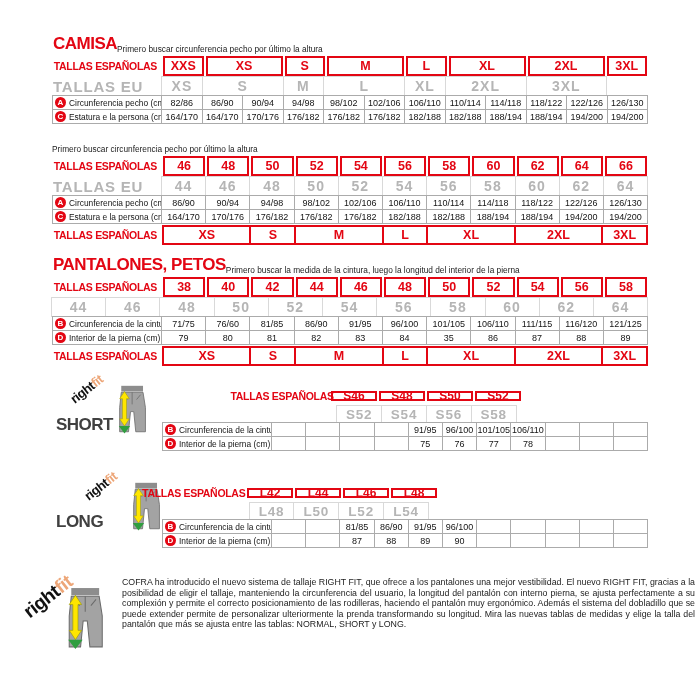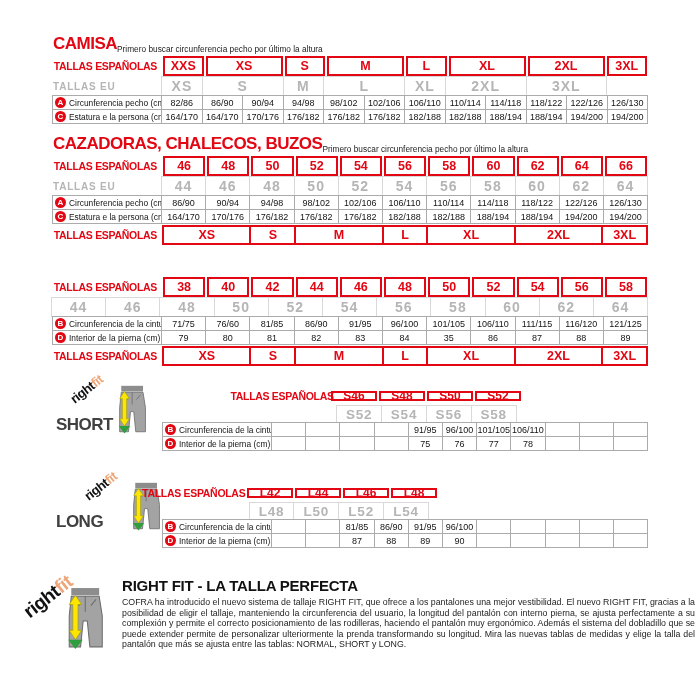--- a/index.html
+++ b/index.html
@@ -9,21 +9,21 @@
   .page{position:absolute;inset:0;padding-top:37px}
 
   
   .size-table{margin:0 0 13px 52px;width:596px}
   .t-header{display:flex;align-items:flex-end;justify-content:flex-start;height:17px;margin-bottom:2px}
   .t-title{color:var(--red);font-size:17px;font-weight:bold;letter-spacing:-0.5px;padding-left:1px;white-space:nowrap}
   .t-note{font-size:8.3px;color:#1c1c1c;white-space:nowrap}
   .row{display:flex;align-items:stretch}
   .lbl{width:110px;flex:0 0 110px;display:flex;align-items:center}
   .red-lbl{justify-content:flex-end;padding-right:5px;color:var(--red);font-weight:bold;font-size:10.5px;letter-spacing:-0.3px;white-space:nowrap}
-  .gray-lbl{color:var(--gray);font-weight:bold;font-size:10px;letter-spacing:0.8px;padding-left:1px;white-space:nowrap}
+  .gray-lbl{color:var(--gray);font-weight:bold;font-size:15px;letter-spacing:0.8px;padding-left:1px;white-space:nowrap}
   .red-row{height:20px}
   .red-box{flex-grow:1;flex-basis:0;border:2px solid var(--red);color:var(--red);font-weight:bold;font-size:12.5px;display:flex;align-items:center;justify-content:center;margin:0 1px}
   .gray-row{height:20px}
   .gray-cell{flex-grow:1;flex-basis:0;border:1px solid var(--grayline);margin-left:-1px;color:var(--gray);font-weight:bold;font-size:14px;letter-spacing:1px;display:flex;align-items:center;justify-content:center}
   .data-row{height:15px;margin-top:-1px}
   .lbl-cell{width:110px;flex:0 0 110px;border:1px solid var(--line);display:flex;align-items:center;padding-left:2px;background:#fff}
   .badge{width:11px;height:11px;border-radius:50%;background:var(--red);color:#fff;font-size:8px;font-weight:bold;display:flex;align-items:center;justify-content:center;margin-right:3px;flex:none}
   .lbl-text{font-size:8.4px;color:var(--ink);white-space:nowrap}
   .d-cell{flex-grow:1;flex-basis:0;border:1px solid var(--line);margin-left:-1px;font-size:9px;color:var(--ink);display:flex;align-items:center;justify-content:center;background:#fff;white-space:nowrap}
   .bottom-row{height:20px;margin-top:1px}
@@ -125,21 +125,20 @@
           <div class="d-cell">182/188</div>
           <div class="d-cell">182/188</div>
           <div class="d-cell">188/194</div>
           <div class="d-cell">188/194</div>
           <div class="d-cell">194/200</div>
           <div class="d-cell">194/200</div>
         </div>
       </div>
       <div class="size-table">
         <div class="t-header">
-          <span class="t-title">CAZADORAS, CHALECOS, BUZOS</span>
           <span class="t-note">Primero buscar circunferencia pecho por último la altura</span>
         </div>
         <div class="row red-row">
           <div class="lbl red-lbl">TALLAS ESPAÑOLAS</div>
           <div class="red-box" style="flex-grow: 1;">46</div>
           <div class="red-box" style="flex-grow: 1;">48</div>
           <div class="red-box" style="flex-grow: 1;">50</div>
           <div class="red-box" style="flex-grow: 1;">52</div>
           <div class="red-box" style="flex-grow: 1;">54</div>
           <div class="red-box" style="flex-grow: 1;">56</div>
@@ -205,20 +204,22 @@
             <div class="red-seg" style="flex-grow: 2;">M</div>
             <div class="red-seg" style="flex-grow: 1;">L</div>
             <div class="red-seg" style="flex-grow: 2;">XL</div>
             <div class="red-seg" style="flex-grow: 2;">2XL</div>
             <div class="red-seg" style="flex-grow: 1;">3XL</div>
           </div>
         </div>
       </div>
       <div class="size-table">
         <div class="t-header">
+          <span class="t-title">PANTALONES, PETOS</span>
+          <span class="t-note">Primero buscar la medida de la cintura, luego la longitud del interior de la pierna</span>
         </div>
         <div class="row red-row">
           <div class="lbl red-lbl">TALLAS ESPAÑOLAS</div>
           <div class="red-box" style="flex-grow: 1;">38</div>
           <div class="red-box" style="flex-grow: 1;">40</div>
           <div class="red-box" style="flex-grow: 1;">42</div>
           <div class="red-box" style="flex-grow: 1;">44</div>
           <div class="red-box" style="flex-grow: 1;">46</div>
           <div class="red-box" style="flex-grow: 1;">48</div>
           <div class="red-box" style="flex-grow: 1;">50</div>
@@ -435,17 +436,16 @@
       <span class="logo-svg-slot"><svg viewBox="0 0 44 62">
             <rect x="9" y="1" width="27" height="7" fill="#8d8d8d"></rect>
             <path d="M9 9 H36 L39 28 V58 H27 L24.5 33 H20.5 L18 58 H7 V28 Z" fill="#a3a3a3" stroke="#6b6b6b" stroke-width="1"></path>
             <path d="M22.5 9 V24" stroke="#6b6b6b" stroke-width="1"></path>
             <path d="M12 12 L17 18 M33 12 L28 18" stroke="#6b6b6b" stroke-width="1" fill="none"></path>
             <polygon points="13,8 19,17 15.5,17 15.5,42 19,42 13,51 7,42 10.5,42 10.5,17 7,17" fill="#ffe600" stroke="#9a9a00" stroke-width="0.6"></polygon>
             <polygon points="13,60 6,51 20,51" fill="#2f9e3f"></polygon>
           </svg></span>
     </div>
     <div class="rf-content">
-      <div class="rf-heading">RIGHT FIT - LA TALLA PERFECTA</div>
       <div class="rf-paragraph">COFRA ha introducido el nuevo sistema de tallaje RIGHT FIT, que ofrece a los pantalones una mejor vestibilidad. El nuevo RIGHT FIT, gracias a la posibilidad de eligir el tallaje, manteniendo la circunferencia del usuario, la longitud del pantalón con interno pierna, se ajusta perfectamente a su complexión y permite el correcto posicionamiento de las rodilleras, haciendo el pantalón muy ergonómico. Además el sistema del dobladillo que se puede extender permite de personalizar ulteriormente la prenda transformando su longitud. Mira las nuevas tablas de medidas y elige la talla del pantalón que más se ajusta entre las tablas: NORMAL, SHORT y LONG.</div>
     </div>
   </div>
 </div>
 
 </body></html>

